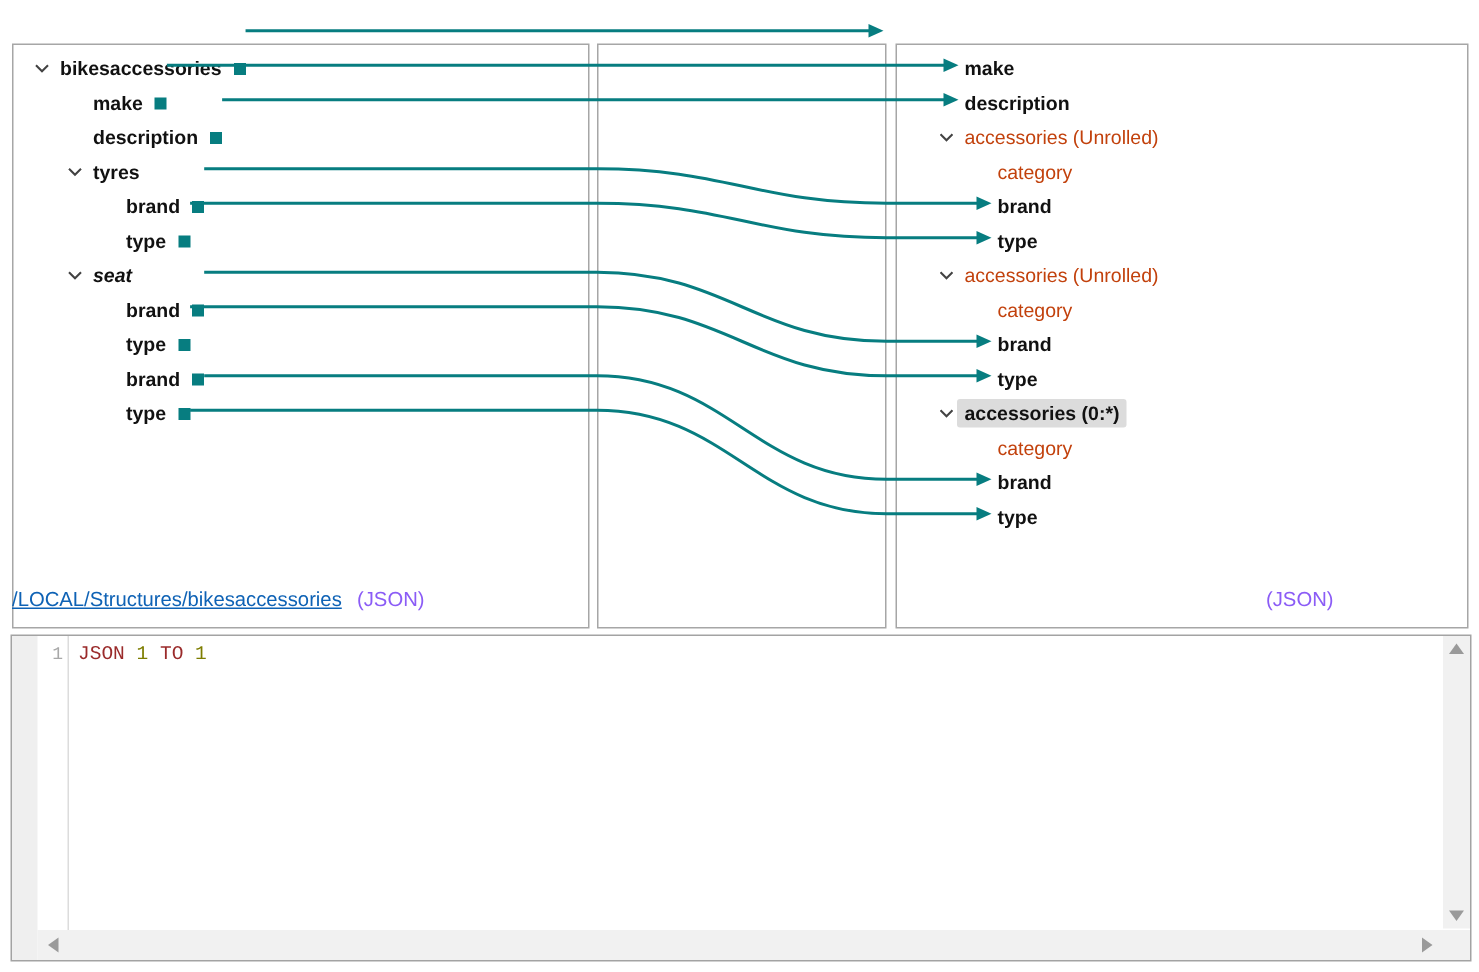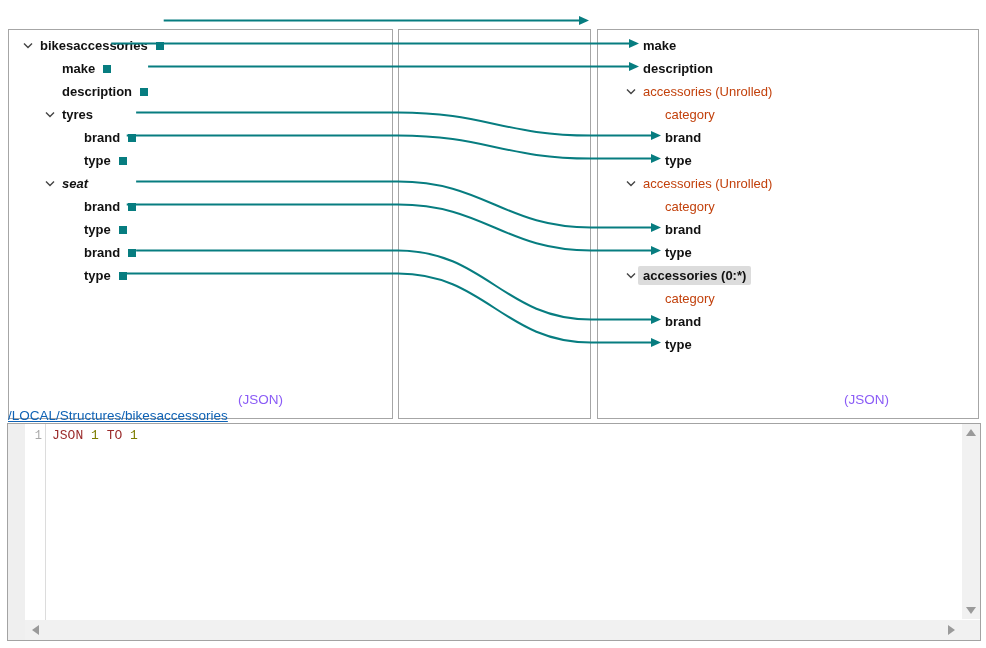--- a/index.html
+++ b/index.html
@@ -17,21 +17,21 @@
   .tree-row{height:23px;display:flex;align-items:center;font-size:13px;white-space:nowrap;}
   .chev{width:17px;display:inline-flex;align-items:center;justify-content:flex-start;flex:none;}
   .lbl{color:#c2410c;}
   .lbl.b{font-weight:bold;color:#111;}
   .lbl.sel{background:#dcdcdc;border-radius:2px;padding:2px 5px;margin:-2px 0 -2px -5px;}
   .sq{width:8px;height:8px;margin-left:8px;flex:none;}
   #map-svg{position:absolute;left:0;top:0;width:986px;height:382px;pointer-events:none;}
 
   
   .links-row{position:absolute;left:0;top:384px;width:986px;height:34px;}
-  .src-link{position:absolute;top:24px;font-size:13.5px;color:#0e62b5;
+  .src-link{position:absolute;top:8px;font-size:13.5px;color:#0e62b5;
             text-decoration:underline;cursor:pointer;}
   #left-link{left:8px;}
   #right-link{left:598px;}
   .fmt{position:absolute;top:8px;font-size:13.5px;color:#8b5cf6;}
 
   
   .editor{position:absolute;left:7px;top:423px;width:974px;height:218px;
           border:1px solid #a3a3a3;box-sizing:border-box;background:#fff;}
   .gutter-strip{position:absolute;left:0;top:0;width:17px;height:100%;background:#efefef;}
   .gutter-sep{position:absolute;left:37px;top:0;bottom:20px;width:1px;background:#dcdcdc;}

